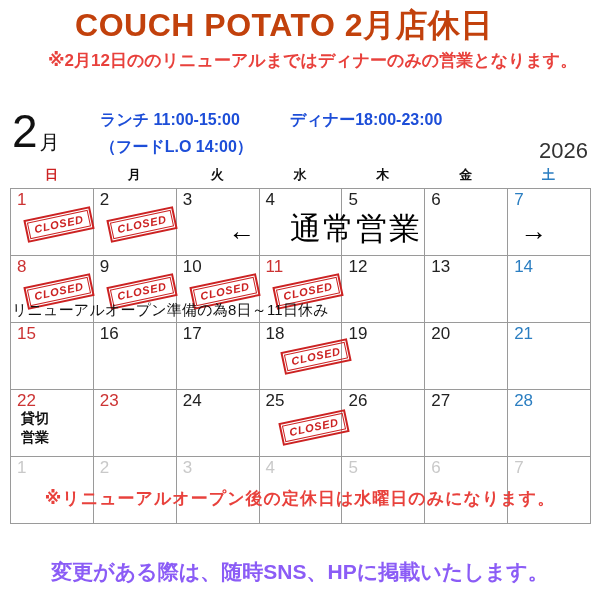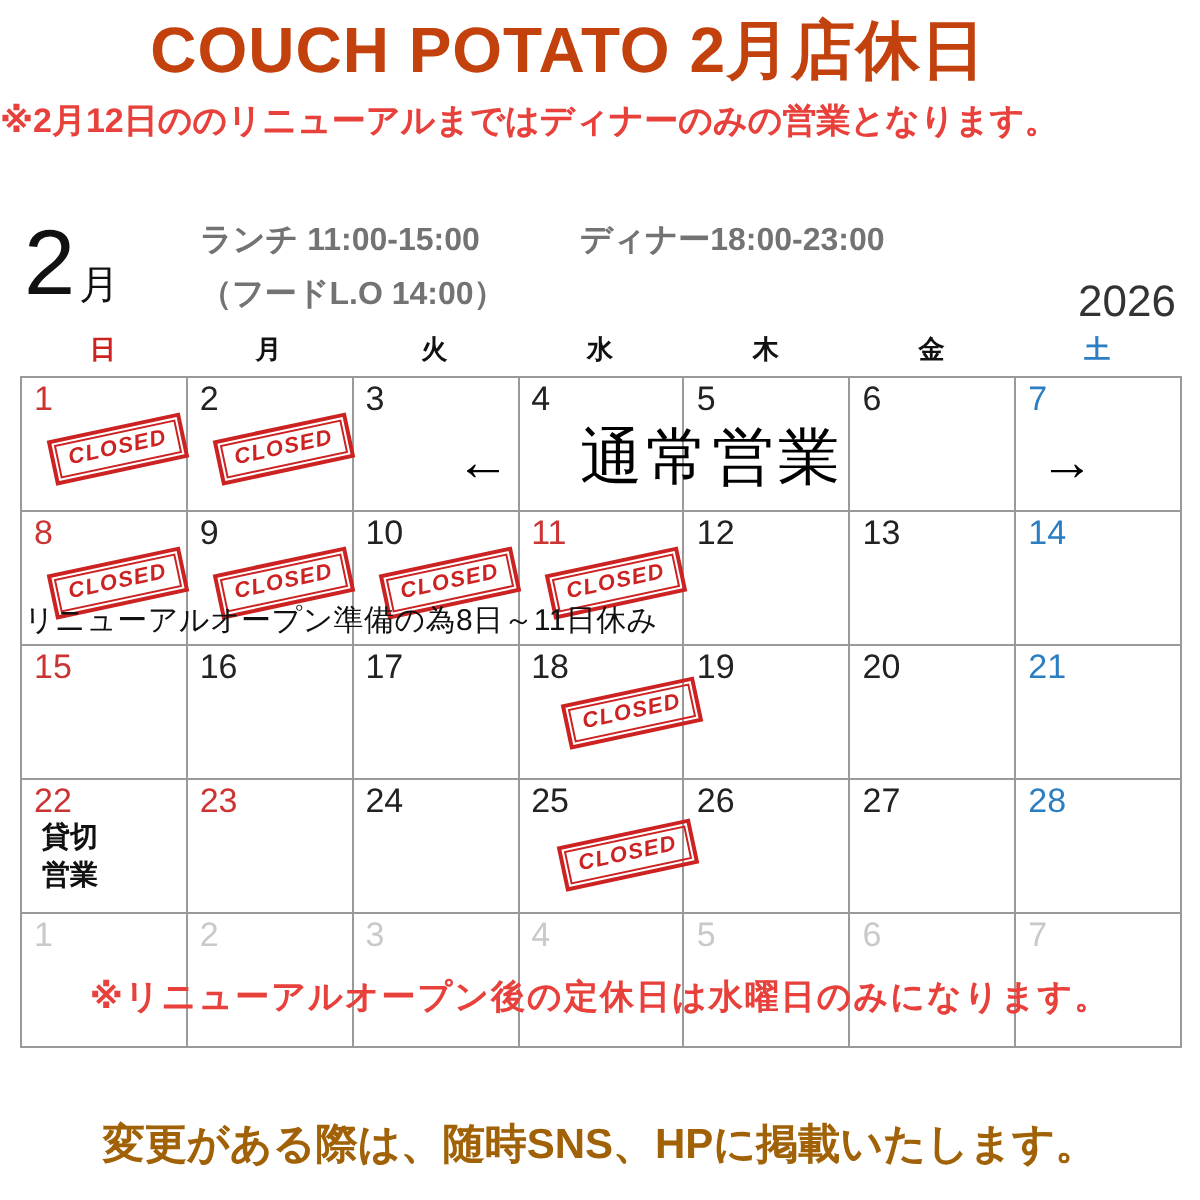--- a/index.html
+++ b/index.html
@@ -37,20 +37,21 @@
   .title-note {
     position: absolute;
     top: 49px;
     left: 0;
     width: 484px;
     text-align: center;
     font-size: 17px;
     font-weight: bold;
     color: #e8413c;
     white-space: nowrap;
+    padding-left: 48px;
   }
   .hours-title {
     position: absolute;
     top: 77px;
     left: 0;
     width: 600px;
     text-align: center;
     font-size: 21px;
     font-weight: bold;
     color: #111111;
@@ -90,21 +91,21 @@
     position: absolute;
     top: 110px;
     left: 100px;
     width: 400px;
   }
   .hours-row {
     display: flex;
     justify-content: flex-start;
     font-size: 16px;
     font-weight: bold;
-    color: #737373;
+    color: #1d4ed8;
     white-space: nowrap;
     margin-bottom: 6px;
   }
   .hours-row .lunch { width: 190px; }
   .hours-row .dinner { width: 200px; }
 
   
   .weekdays {
     position: absolute;
     top: 166px;
@@ -261,21 +262,21 @@
 
   
   .footer-note {
     position: absolute;
     top: 558px;
     left: 0;
     width: 600px;
     text-align: center;
     font-size: 21px;
     font-weight: bold;
-    color: #a16207;
+    color: #8b5cf6;
     white-space: nowrap;
   }
 </style>
 </head>
 <body>
 
 <div class="page">
 
   <div class="title-main">COUCH POTATO  2月店休日</div>
   <div class="title-note">※2月12日ののリニューアルまではディナーのみの営業となります。</div>

